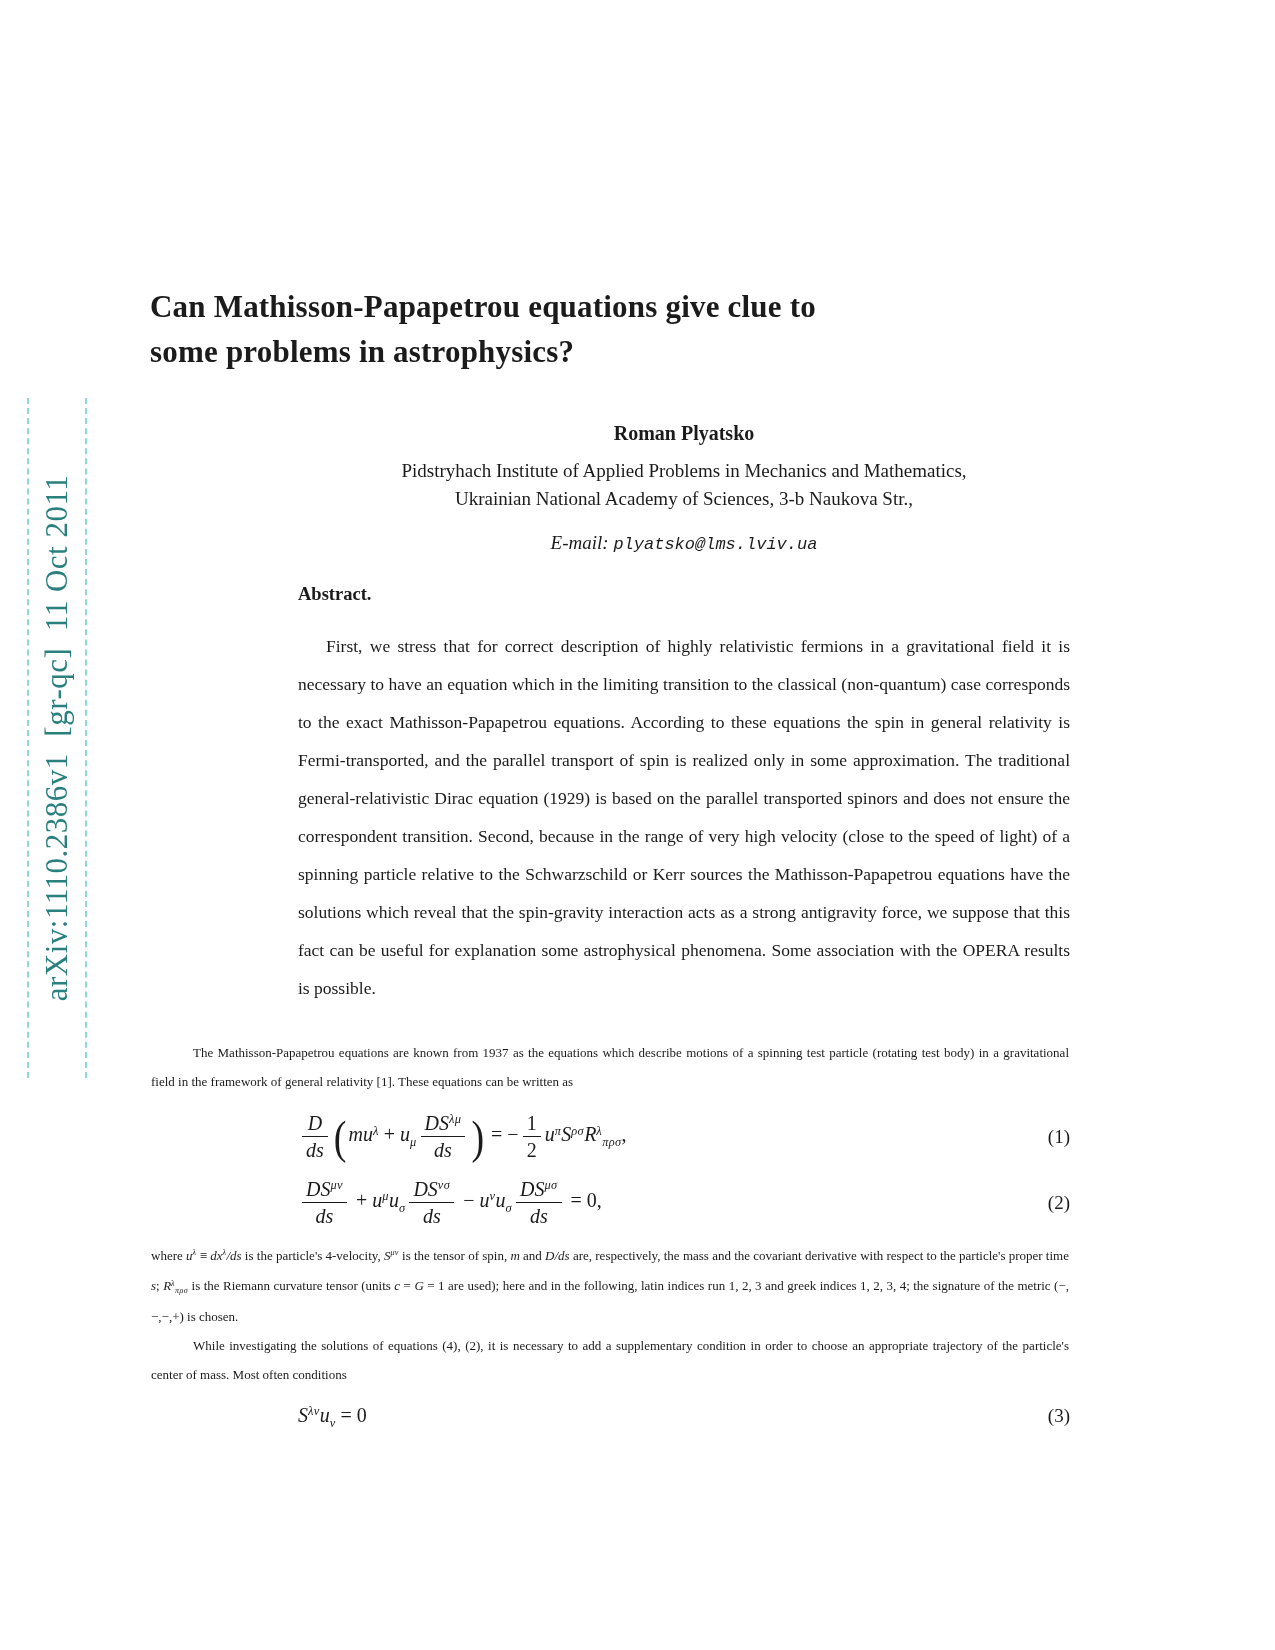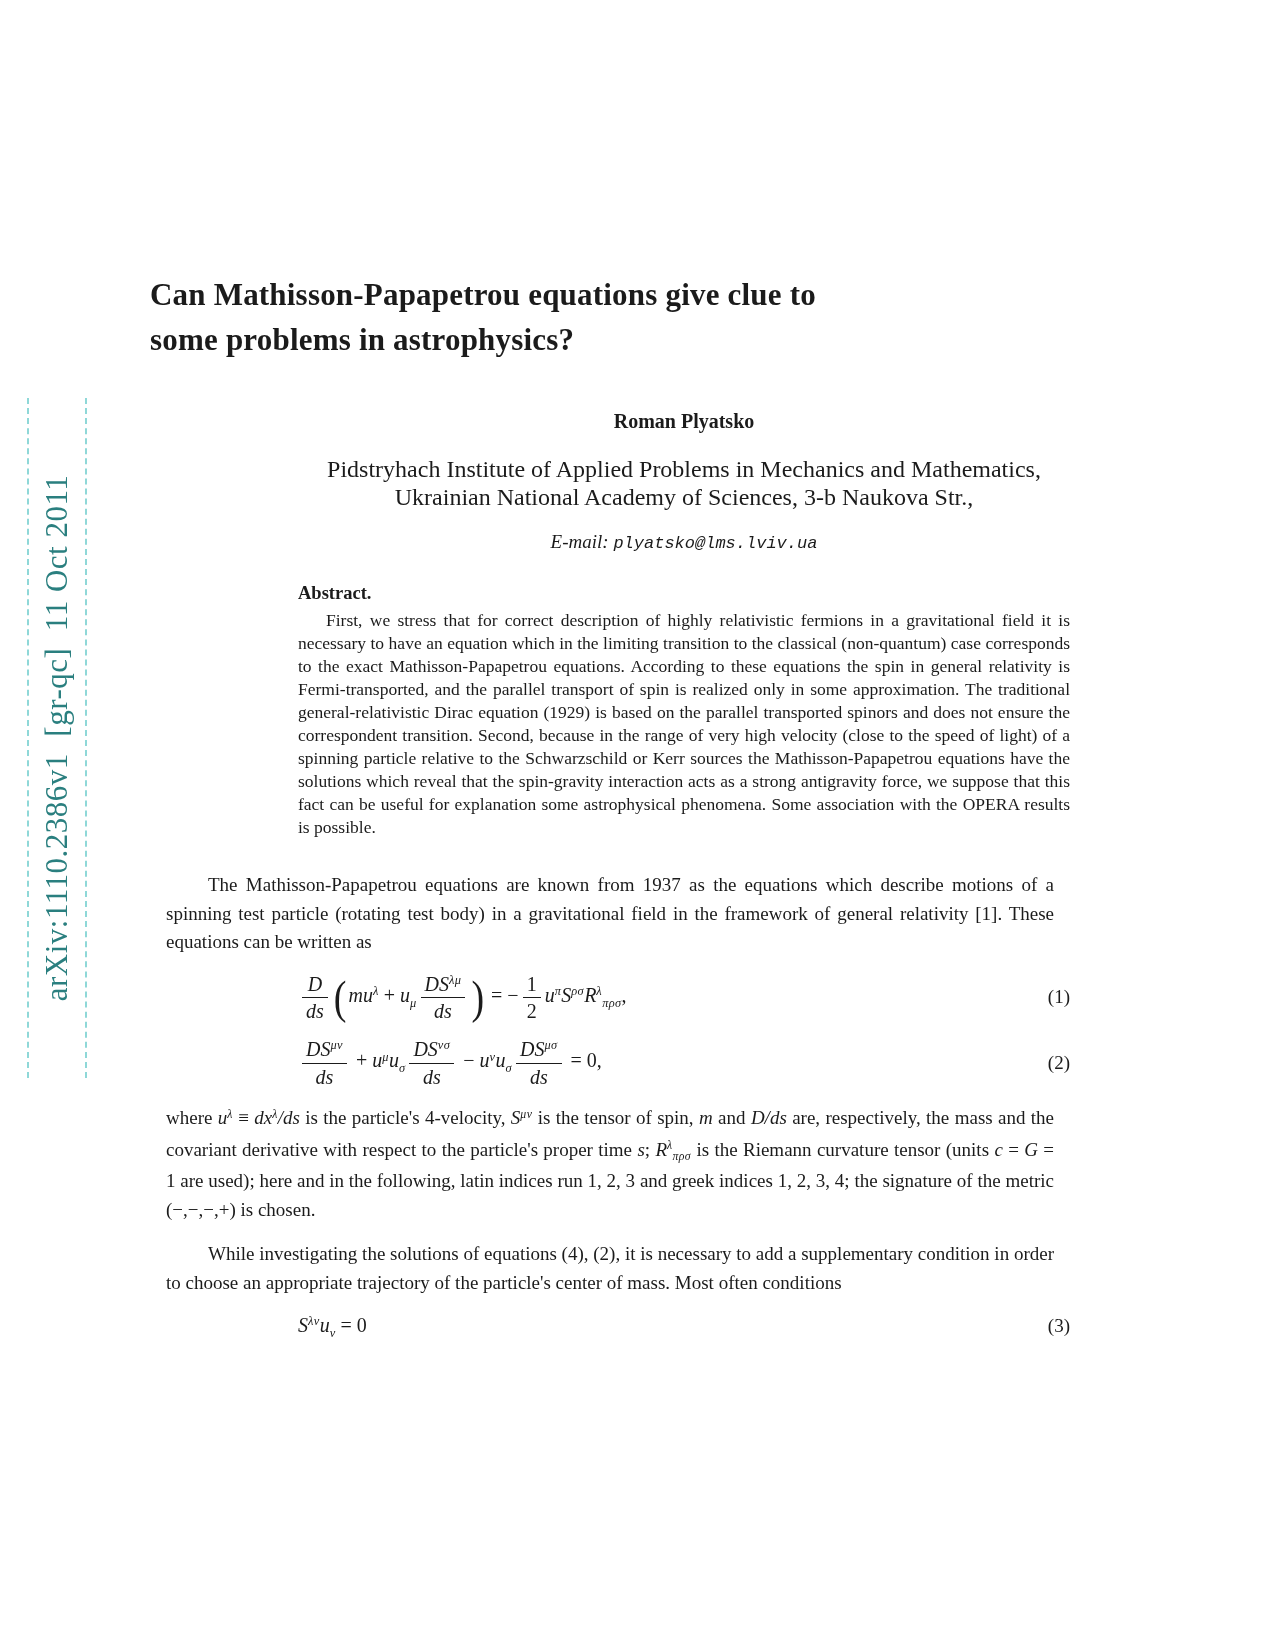--- a/index.html
+++ b/index.html
@@ -30,50 +30,50 @@
     transform: translate(-50%, -50%) rotate(-90deg);
     white-space: pre;
     font-size: 31px;
     letter-spacing: 0.5px;
     color: #2a7f7f;
   }
   
   .content {
     position: absolute;
     left: 150px;
-    top: 0;
+    top: 12px;
     width: 920px;
     padding-top: 272px;
   }
   .title {
     font-size: 31px;
     line-height: 45px;
     font-weight: bold;
     margin: 0;
     letter-spacing: 0.2px;
   }
   .author-block { margin-left: 148px; margin-top: 48px; text-align: center; }
   .author-name { font-weight: bold; font-size: 20px; }
-  .affiliation { margin-top: 23px; font-size: 24px; line-height: 27.5px; }
+  .affiliation { margin-top: 12px; font-size: 19px; line-height: 27.5px; }
   .email-line { margin-top: 20px; font-size: 19px; font-style: italic; }
   .email-addr { font-family: "Liberation Mono", "DejaVu Sans Mono", monospace; font-size: 17px; }
   .abstract-block { margin-left: 148px; margin-top: 30px; width: 772px; }
   .abstract-head { font-weight: bold; font-size: 18.5px; }
   .abstract-body {
-    margin-top: 5px;
+    margin-top: 22px;
     font-size: 17.5px;
-    line-height: 23px;
+    line-height: 38px;
     text-align: justify;
     text-indent: 28px;
   }
   .body-para {
-    font-size: 19px;
+    font-size: 13px;
     line-height: 28.5px;
     text-align: justify;
-    margin: 16px;
+    margin: 1px;
   }
   .para-gap { margin-top: 32px; }
   .indent { text-indent: 42px; }
   
   .eq-row {
     display: flex;
     align-items: center;
     font-size: 20px;
     margin: 16px 0 14px 0;
   }

